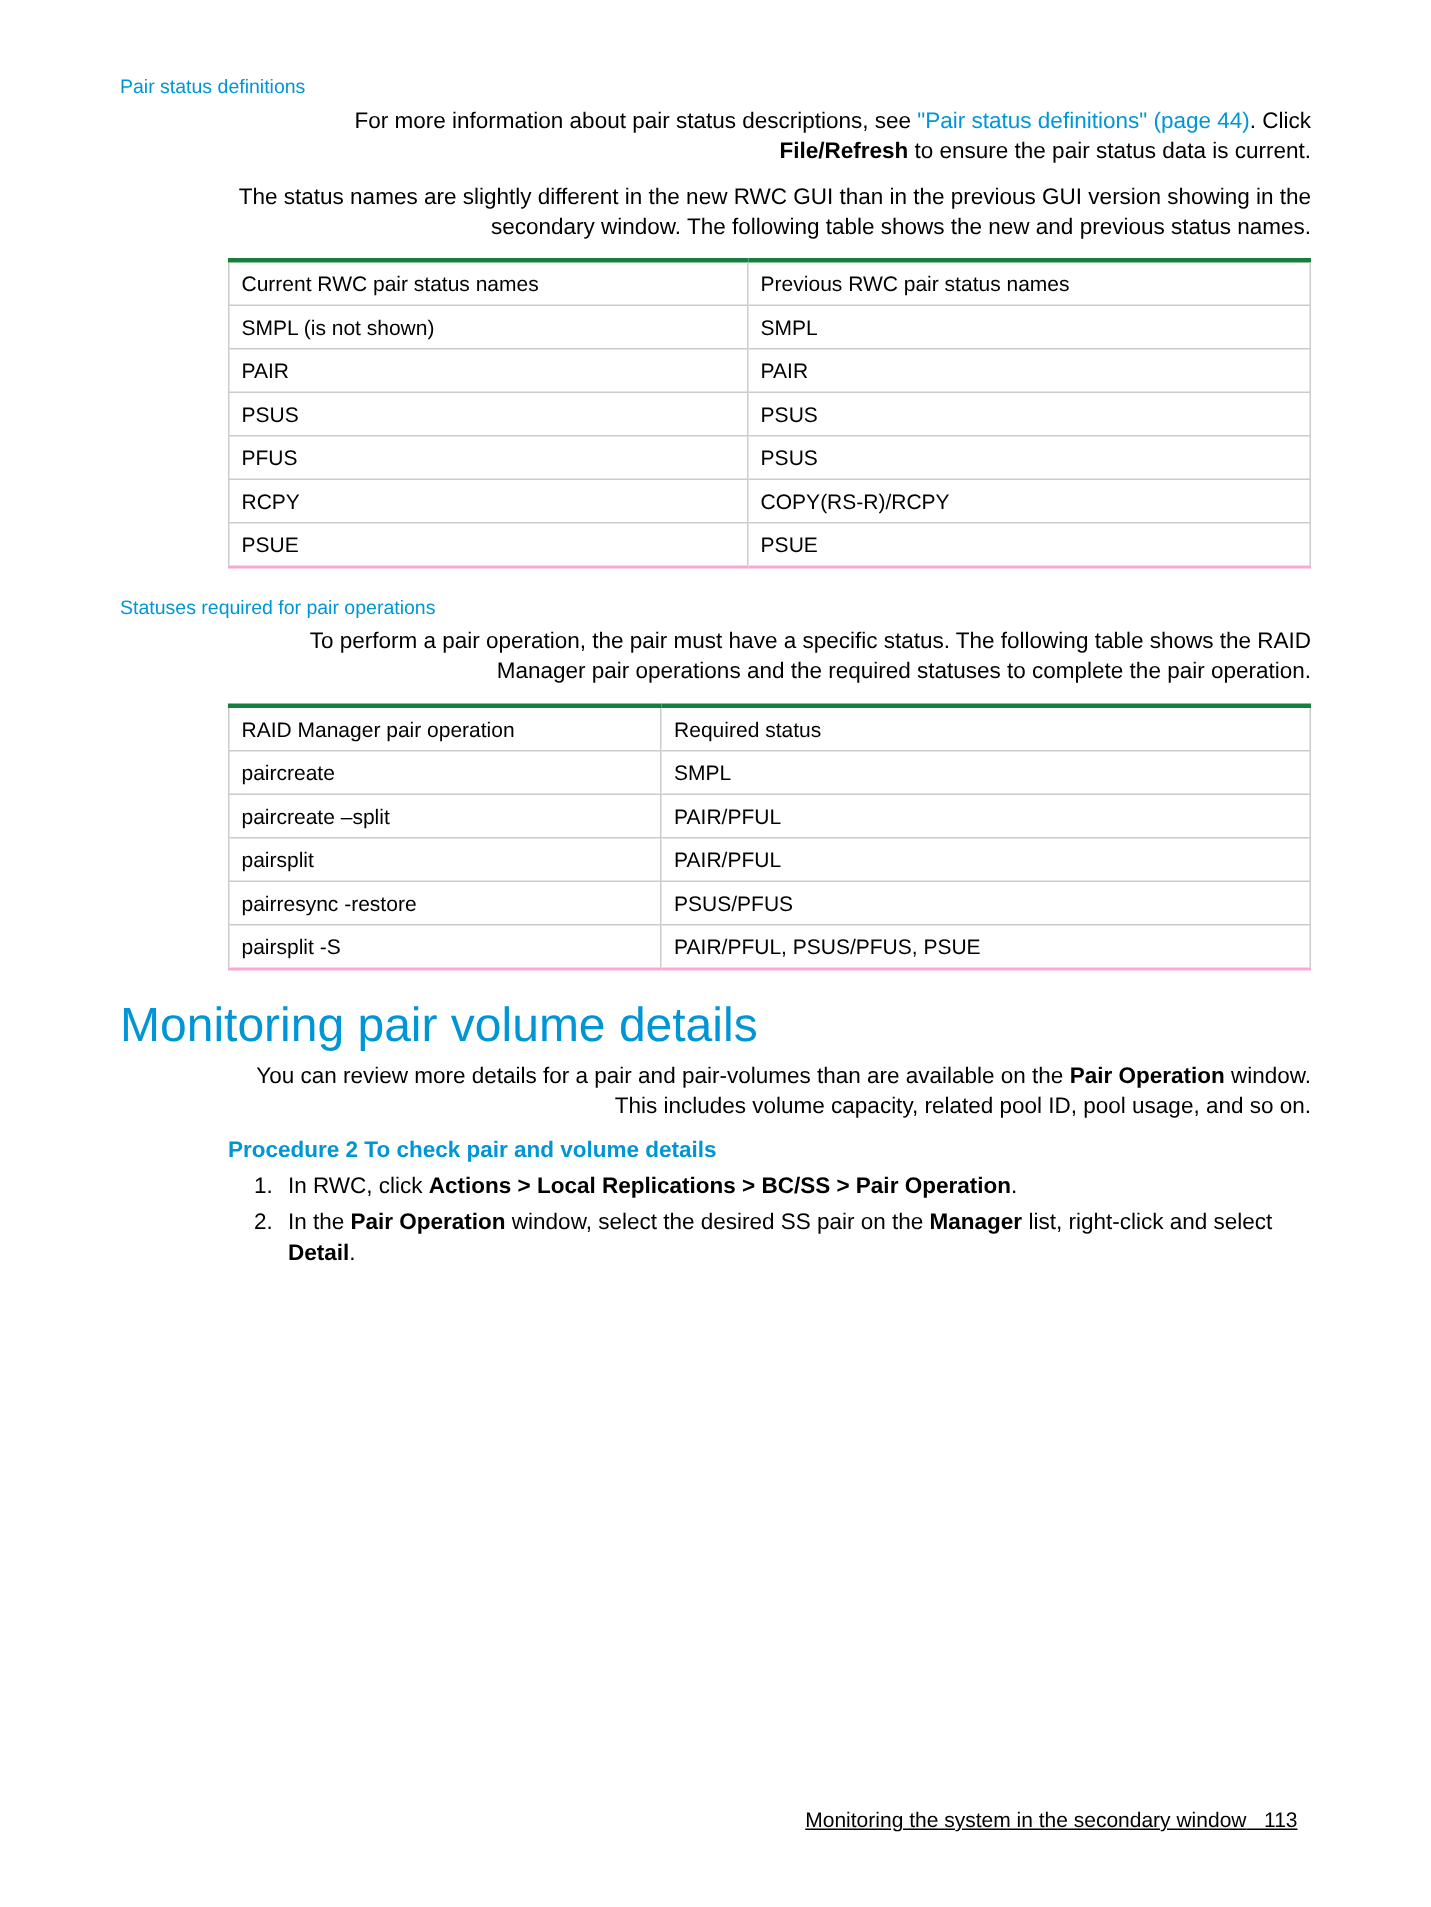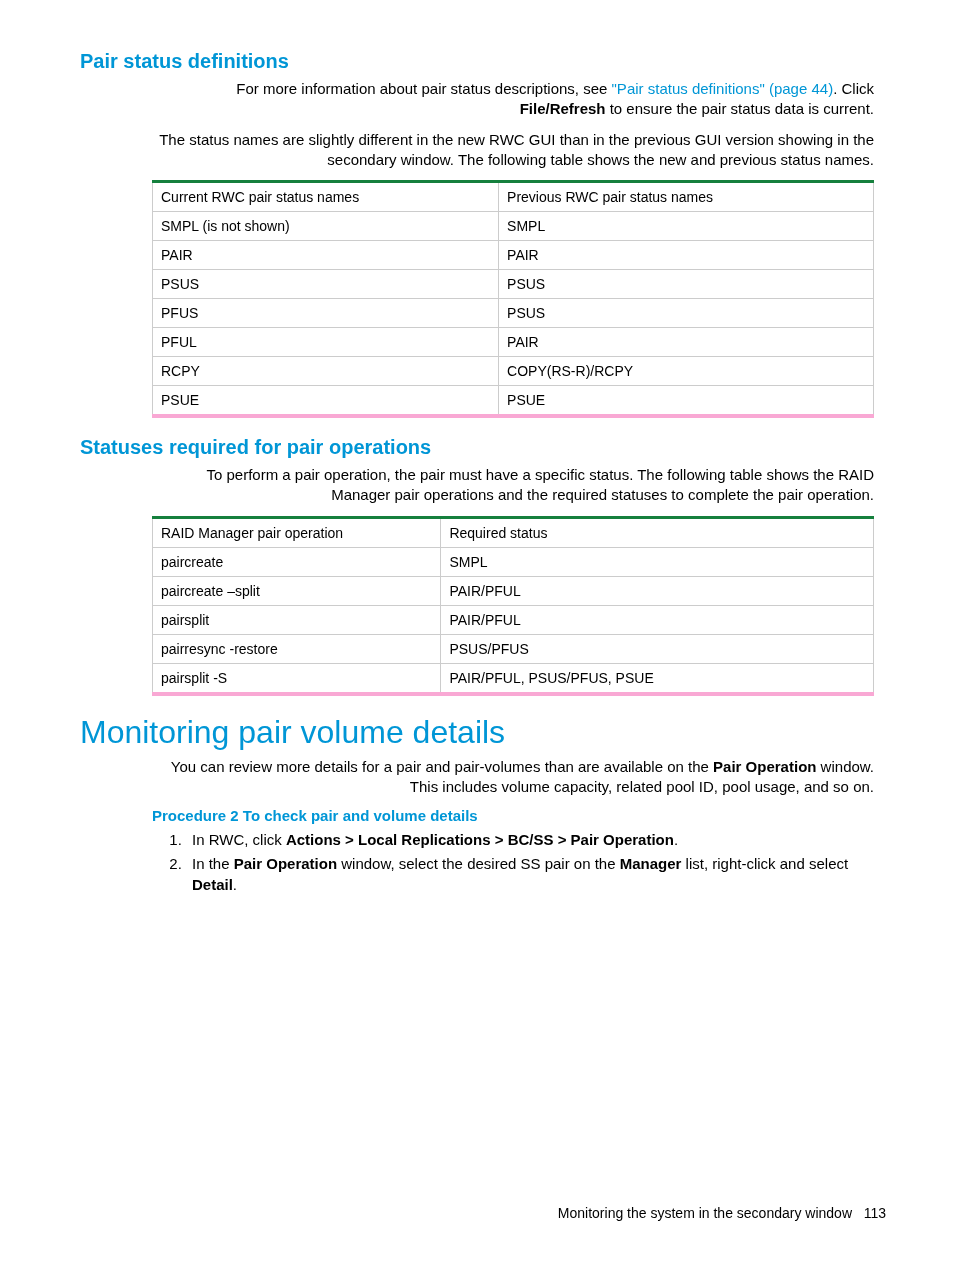--- a/index.html
+++ b/index.html
@@ -9,22 +9,22 @@
     font-size: 15px;
     color: #000;
     background: #fff;
     width: 954px;
     box-sizing: border-box;
     min-height: 1271px;
     position: relative;
   }
   .h2 {
     color: #0096d6;
-    font-size: 20px;
-    font-weight: bold;
+    font-size: 13px;
+    font-weight: normal;
     margin: 0 0 6px 0;
   }
   .h1 {
     color: #0096d6;
     font-size: 32px;
     font-weight: normal;
     margin: 18px 0 6px 0;
   }
   .body-text {
     margin: 0 0 10px 0;
@@ -47,43 +47,44 @@
     padding: 6px 8px;
     border: 1px solid #ccc;
     font-size: 14px;
     font-weight: normal;
   }
   th {
     font-weight: normal;
     border-top: 3px solid #15803d;
   }
   tr.lastrow td {
-    border-bottom: 4px solid #f9a8d4;
+    border-bottom: 2px solid #f9a8d4;
     margin-top: 24px;
   }
   .proc-head {
     color: #0096d6;
     font-weight: bold;
     margin: 8px 0 6px 0;
     padding-left: 72px;
   }
   ol.steps {
     margin: 0 0 10px 0;
     padding-left: 106px;
   }
   ol.steps li {
     margin-bottom: 4px;
     padding-left: 6px;
     line-height: 1.35;
   }
   .footer {
     position: absolute;
     bottom: 50px;
-    right: 68px;
+    right: 89px;
     font-size: 14px;
+    text-decoration: underline;
   }
 </style>
 </head>
 <body>
 
 <div class="h2">Pair status definitions</div>
 <p class="body-text">
   <span>For more information about pair status descriptions, see </span><a href="#" class="link">"Pair status definitions" (page 44)</a><span>. Click </span><b>File/Refresh</b><span> to ensure the pair status data is current.</span>
 </p>
 <p class="body-text">The status names are slightly different in the new RWC GUI than in the previous GUI version showing in the secondary window. The following table shows the new and previous status names.</p>
@@ -104,24 +105,20 @@
         <td>PAIR</td>
         <td>PAIR</td>
       </tr>
     <tr>
         <td>PSUS</td>
         <td>PSUS</td>
       </tr>
     <tr>
         <td>PFUS</td>
         <td>PSUS</td>
-      </tr>
-    <tr>
-        <td>PFUL</td>
-        <td>PAIR</td>
       </tr>
     <tr>
         <td>RCPY</td>
         <td>COPY(RS-R)/RCPY</td>
       </tr>
     <tr class="lastrow">
         <td>PSUE</td>
         <td>PSUE</td>
       </tr>
   </tbody>

